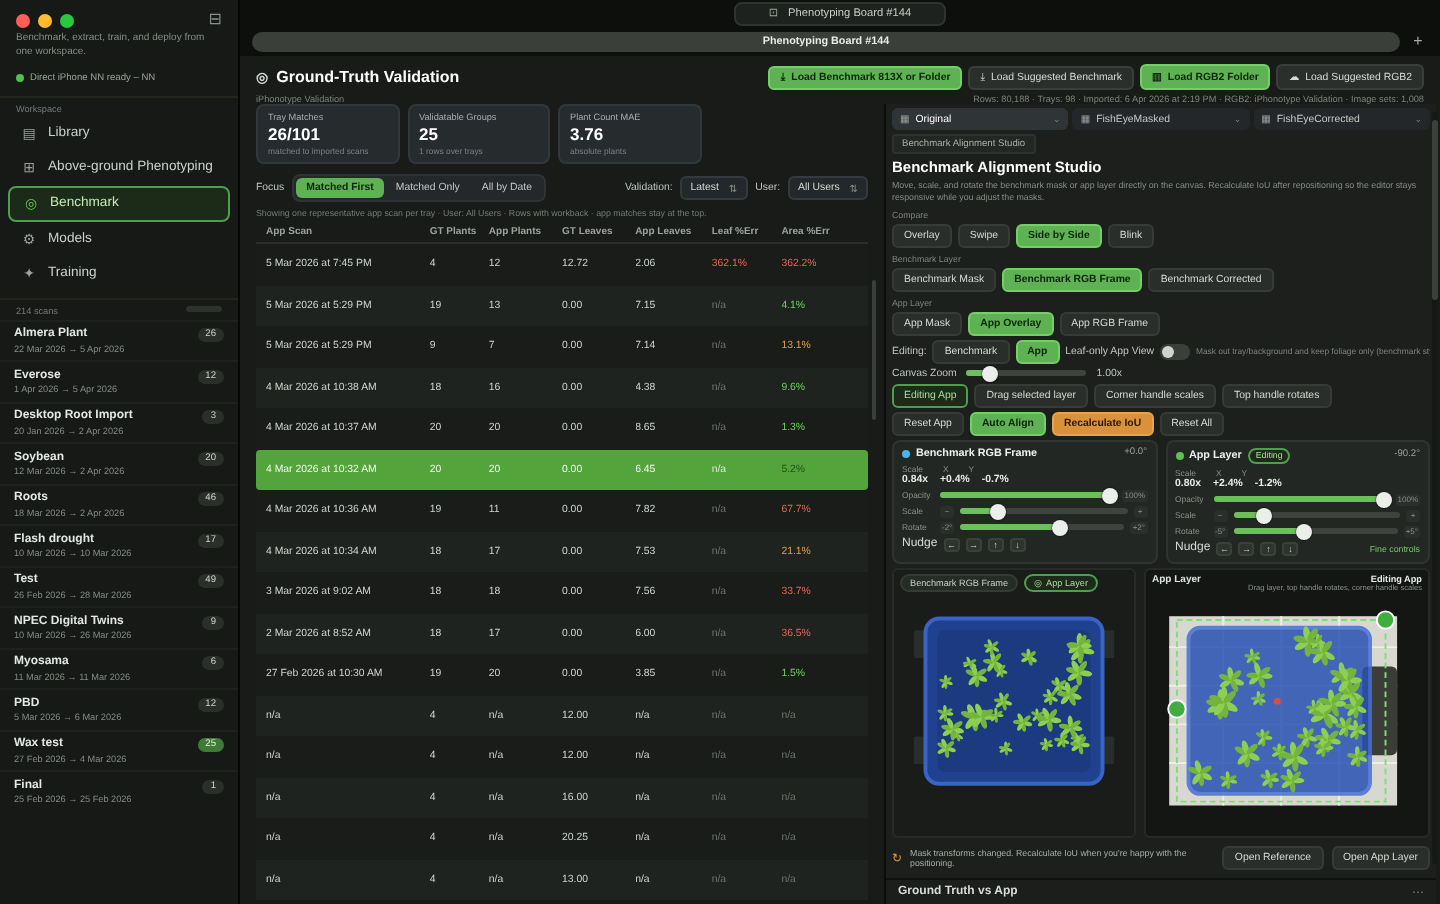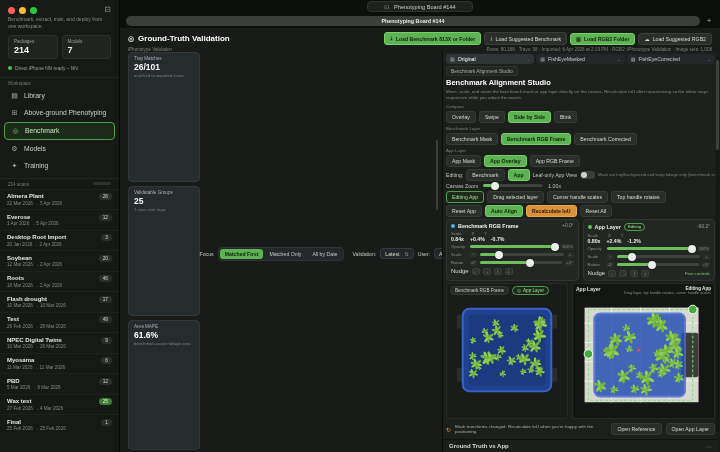--- a/index.html
+++ b/index.html
@@ -42,21 +42,21 @@
   .tab{flex:1;background:#3a3f3a;border-radius:6px;height:10px;font-size:5.4px;font-weight:bold;display:flex;align-items:center;justify-content:center;color:#e8ebe8}
   .tab-add{width:10px;color:#a8ada8;text-align:center;font-size:8px;line-height:8px}
   .secheader{display:flex;align-items:center;padding:4px 8px 1px;gap:4px}
   .sec-title{font-size:8px;font-weight:bold;color:#fff;display:flex;gap:4px;align-items:center}
   .sec-title .ic{font-size:7px;color:#d8dcd8}
   .spacer{flex:1}
   .btn{font-size:5.2px;padding:2px 5px;border-radius:3px;background:#2b2f2b;color:#d8dcd8;border:1px solid #3a3f3a;display:flex;gap:3px;align-items:center;white-space:nowrap}
   .btn.green{background:#5fb254;border-color:#74cf66;color:#0b2407;font-weight:bold}
   .subrow{display:flex;padding:1px 8px 2px;font-size:4.6px;color:#7d837d}
   
-  #leftcol{position:absolute;left:8px;top:52px;width:306px;bottom:2px;display:flex;flex-direction:row}
+  #leftcol{position:absolute;left:8px;top:52px;width:306px;bottom:2px;display:flex;flex-direction:column}
   .cards{display:flex;gap:4px;flex-wrap:wrap}
   .card{background:#262b2e;border:1px solid #31373b;border-radius:4px;padding:3px 5px;width:71.5px}
   .card .lb{font-size:4.6px;color:#a6adb3}
   .card .vl{font-size:8.5px;font-weight:bold;color:#fff;margin:1px 0}
   .card .sb{font-size:4.2px;color:#798187}
   .filters{display:flex;align-items:center;gap:4px;margin-top:5px}
   .flabel{font-size:5.2px;color:#c0c5c0}
   .seg-group{display:flex;background:#24282a;border-radius:4px;padding:1px;gap:1px;border:1px solid #2e3336}
   .seg{font-size:5.2px;padding:2px 5px;border-radius:3px;color:#c3c9c3;white-space:nowrap}
   .seg.active{background:#5fb254;color:#0b2407;font-weight:bold}
@@ -145,32 +145,20 @@
 <body>
 
 <aside id="sidebar">
   <div class="tl-row">
     <span class="tl red"></span>
     <span class="tl yel"></span>
     <span class="tl grn"></span>
     <span class="panel-toggle">⊟</span>
   </div>
   <div class="side-sub">Benchmark, extract, train, and deploy from one workspace.</div>
-  <div class="statrow">
-
-      <div class="statbox">
-        <div class="lb">Packages</div>
-        <div class="vl">214</div>
-      </div>
-
-      <div class="statbox">
-        <div class="lb">Models</div>
-        <div class="vl">7</div>
-      </div>
-    </div>
   <div class="readyrow">
     <span class="dot-green"></span>
     <span>Direct iPhone NN ready – NN</span>
   </div>
   <div class="wslabel">Workspace</div>
   <nav class="nav">
 
       <div class="nav-item">
         <span class="ic">▤</span>
         <span>Library</span>
@@ -355,27 +343,27 @@
           <div class="vl">26/101</div>
           <div class="sb">matched to imported scans</div>
         </div>
 
         <div class="card">
           <div class="lb">Validatable Groups</div>
           <div class="vl">25</div>
           <div class="sb">1 rows over trays</div>
         </div>
 
-
-
         <div class="card">
-          <div class="lb">Area MAPE</div>
-          <div class="vl">61.6%</div>
-          <div class="sb">benchmark-aware foliage area</div>
-        </div>
+          <div class="lb">Plant Count MAE</div>
+          <div class="vl">3.76</div>
+          <div class="sb">absolute plants</div>
+        </div>
+
+
       </div>
     <div class="filters">
       <span class="flabel">Focus</span>
       <div class="seg-group">
 
           <span class="seg active">Matched First</span>
 
           <span class="seg">Matched Only</span>
 
           <span class="seg">All by Date</span>

